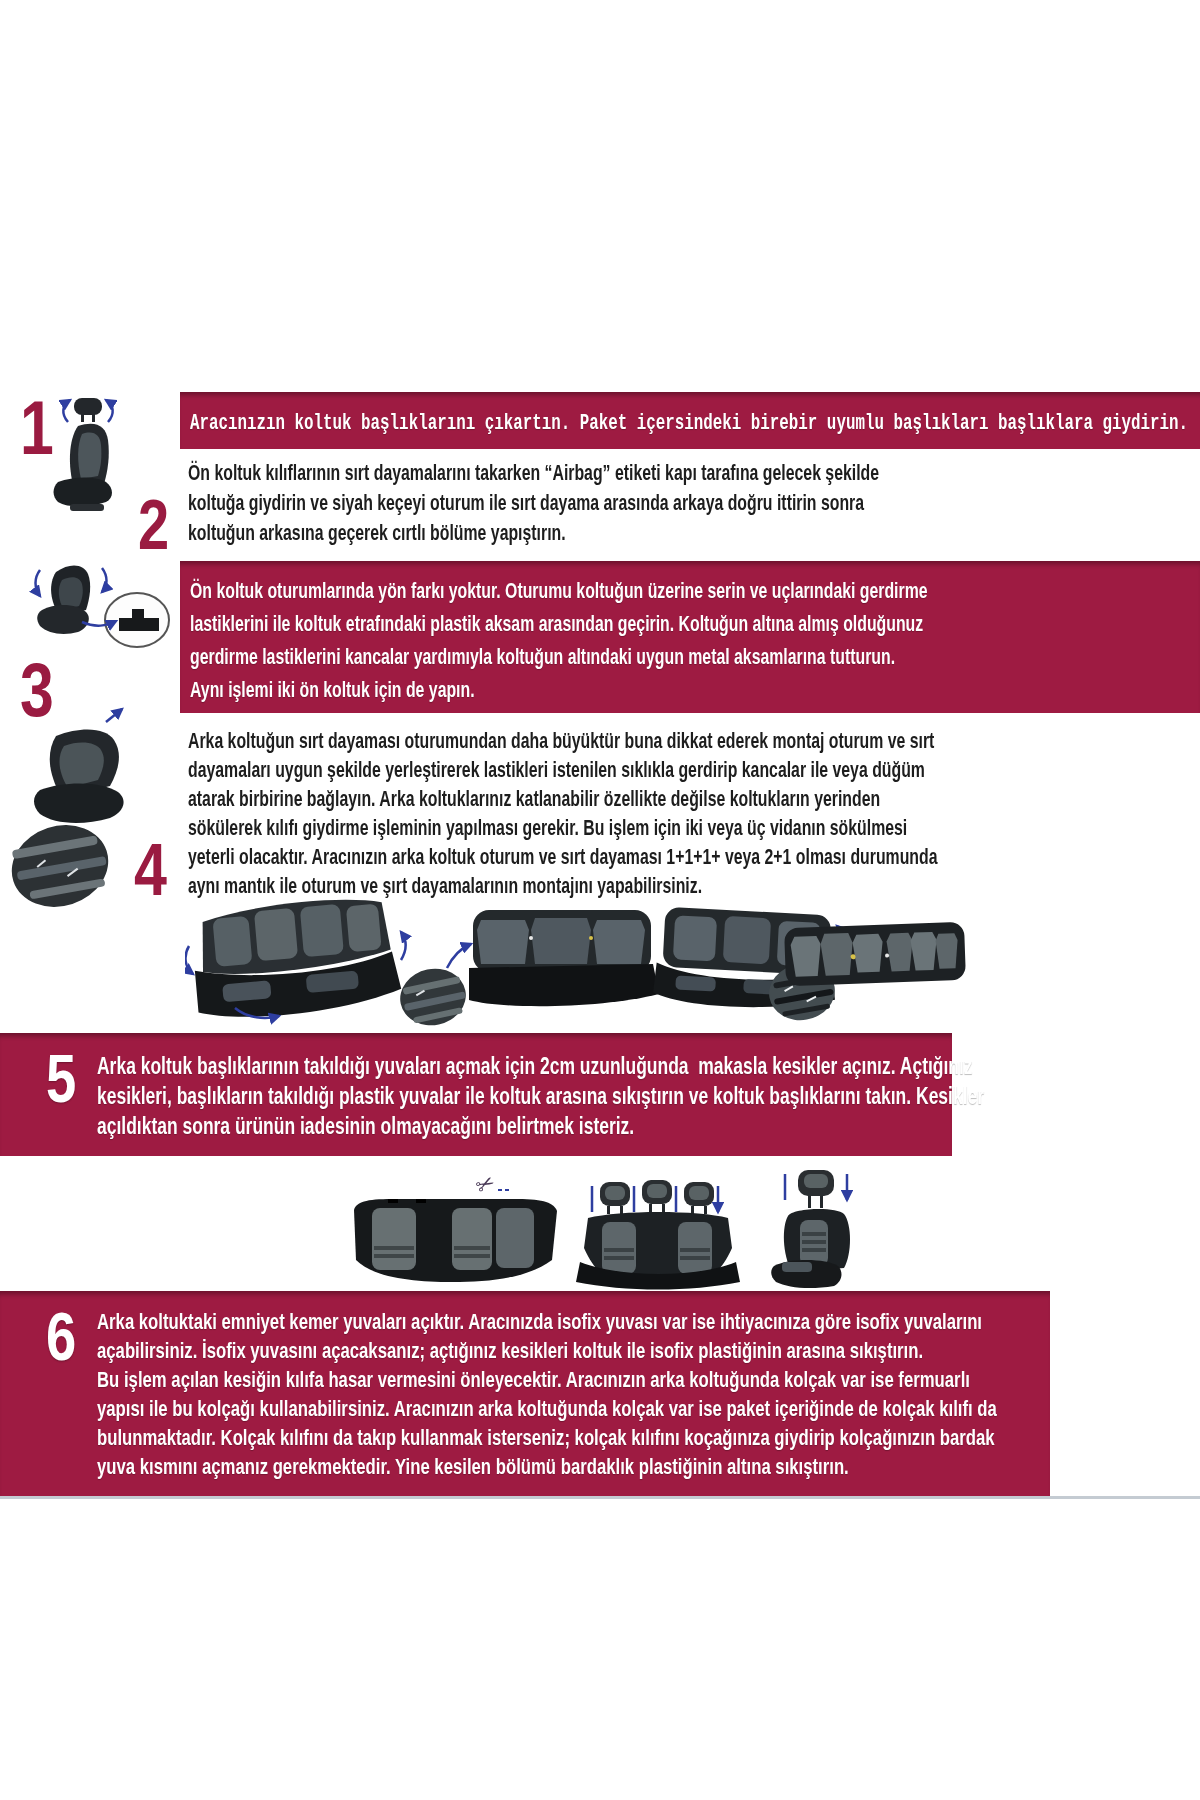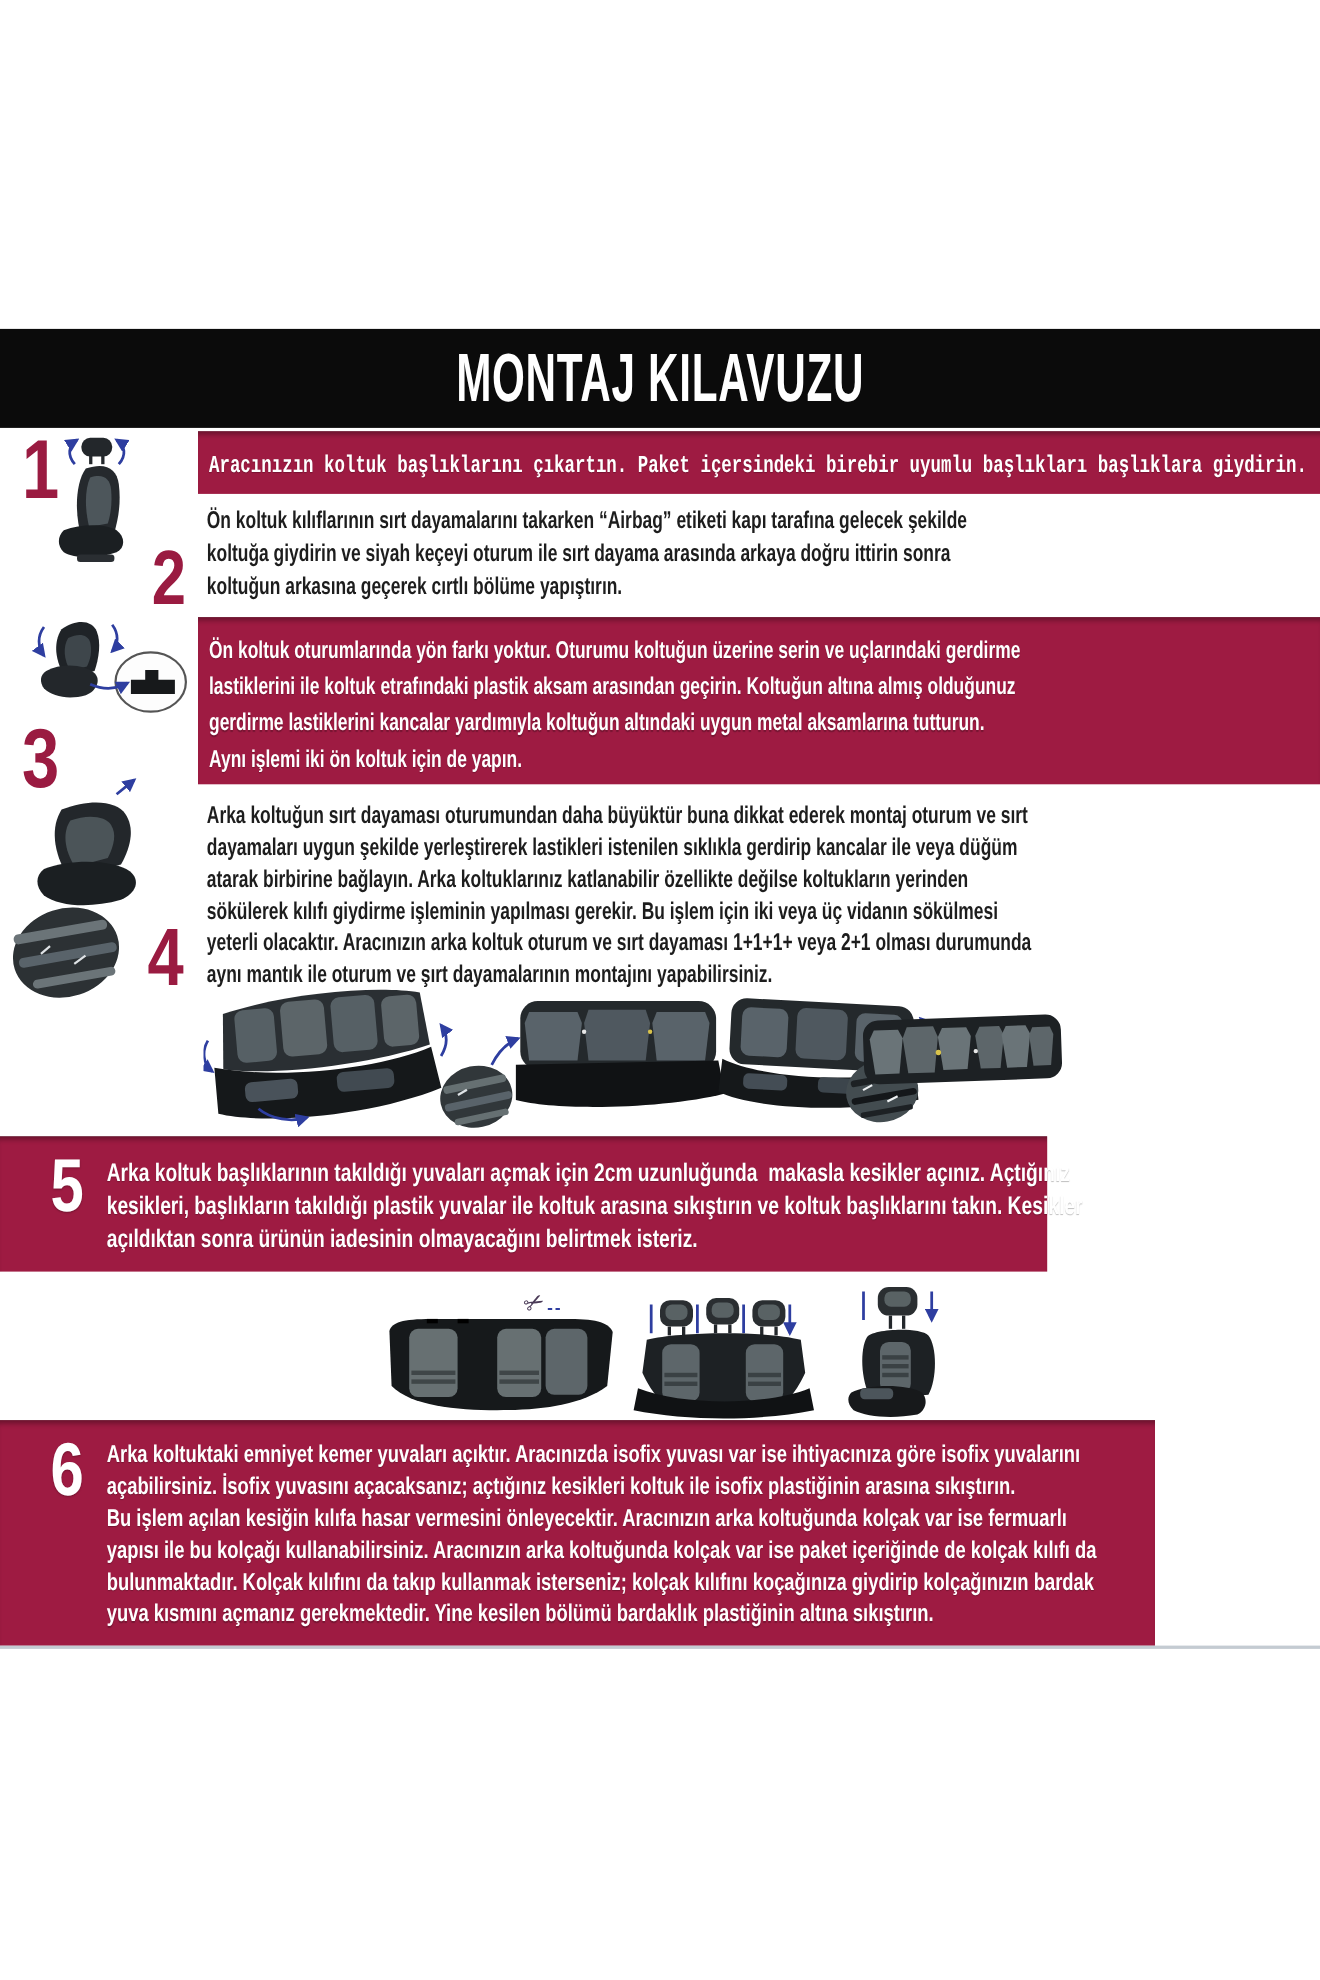--- a/index.html
+++ b/index.html
@@ -33,23 +33,20 @@
   }
   .numeral.white { color:#ffffff; text-shadow:0 1px 2px rgba(0,0,0,0.3); }
   .illu { position:absolute; }
   .divider { position:absolute; left:0; top:1496px; width:1200px; height:3px; background:#93a0ad; opacity:0.55; }
 </style>
 </head>
 <body>
 
 <div class="page">
 
-  <div class="header-band">
-    <div class="title">MONTAJ KILAVUZU</div>
-  </div>
 
   <div class="numeral" style="left:20px; top:390px; font-size:76px;">1</div>
 
   <svg class="illu" style="left:44px; top:396px;" width="88" height="118" viewBox="0 0 88 118">
     <defs>
       <marker id="ah-a" viewBox="0 0 10 10" refX="8" refY="5" markerWidth="5" markerHeight="5" orient="auto-start-reverse">
         <path d="M0 0 L10 5 L0 10 z" fill="#2e3ea0"></path>
       </marker>
     </defs>
     <rect x="30" y="2" width="28" height="17" rx="8" fill="#23272b"></rect>

